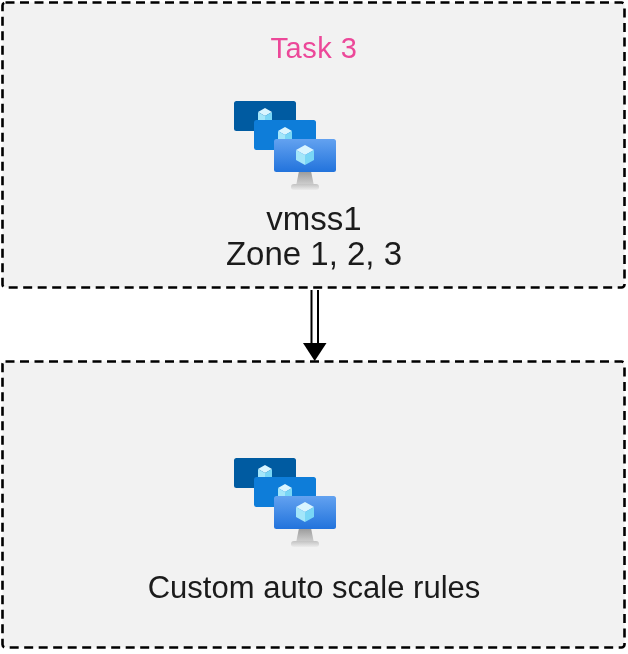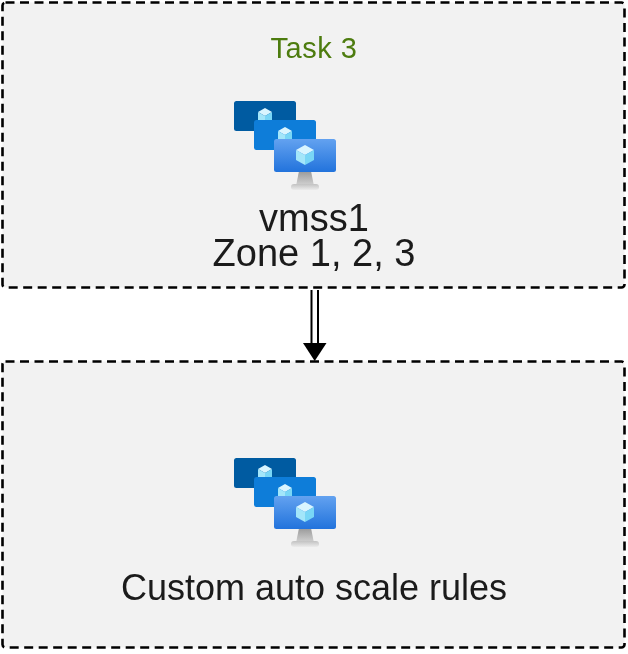--- a/index.html
+++ b/index.html
@@ -19,38 +19,38 @@
     position: absolute;
     left: 0;
     top: 0;
     display: block;
   }
   .title {
     position: absolute;
     left: 0;
     width: 628px;
     text-align: center;
-    color: #4d7c0f;
+    color: #ec4899;
     font-size: 29px;
     line-height: 34px;
     letter-spacing: 0.5px;
   }
   .t1 { top: 31px; }
   .t2 { top: 391px; }
   .body-label {
     position: absolute;
     left: 0;
     width: 628px;
     text-align: center;
     color: #1b1b1b;
-    font-size: 38px;
+    font-size: 33px;
     line-height: 35px;
   }
   .b1 { top: 201px; }
-  .b2 { top: 570px; font-size: 36px; }
+  .b2 { top: 570px; font-size: 31px; }
 </style>
 </head>
 <body>
 
 <div class="canvas">
 
   <svg class="bg" width="628" height="654" viewBox="0 0 628 654">
     <defs>
       <linearGradient id="frontGrad" x1="0" y1="0" x2="0" y2="1">
         <stop offset="0" stop-color="#63a2f0"></stop>

